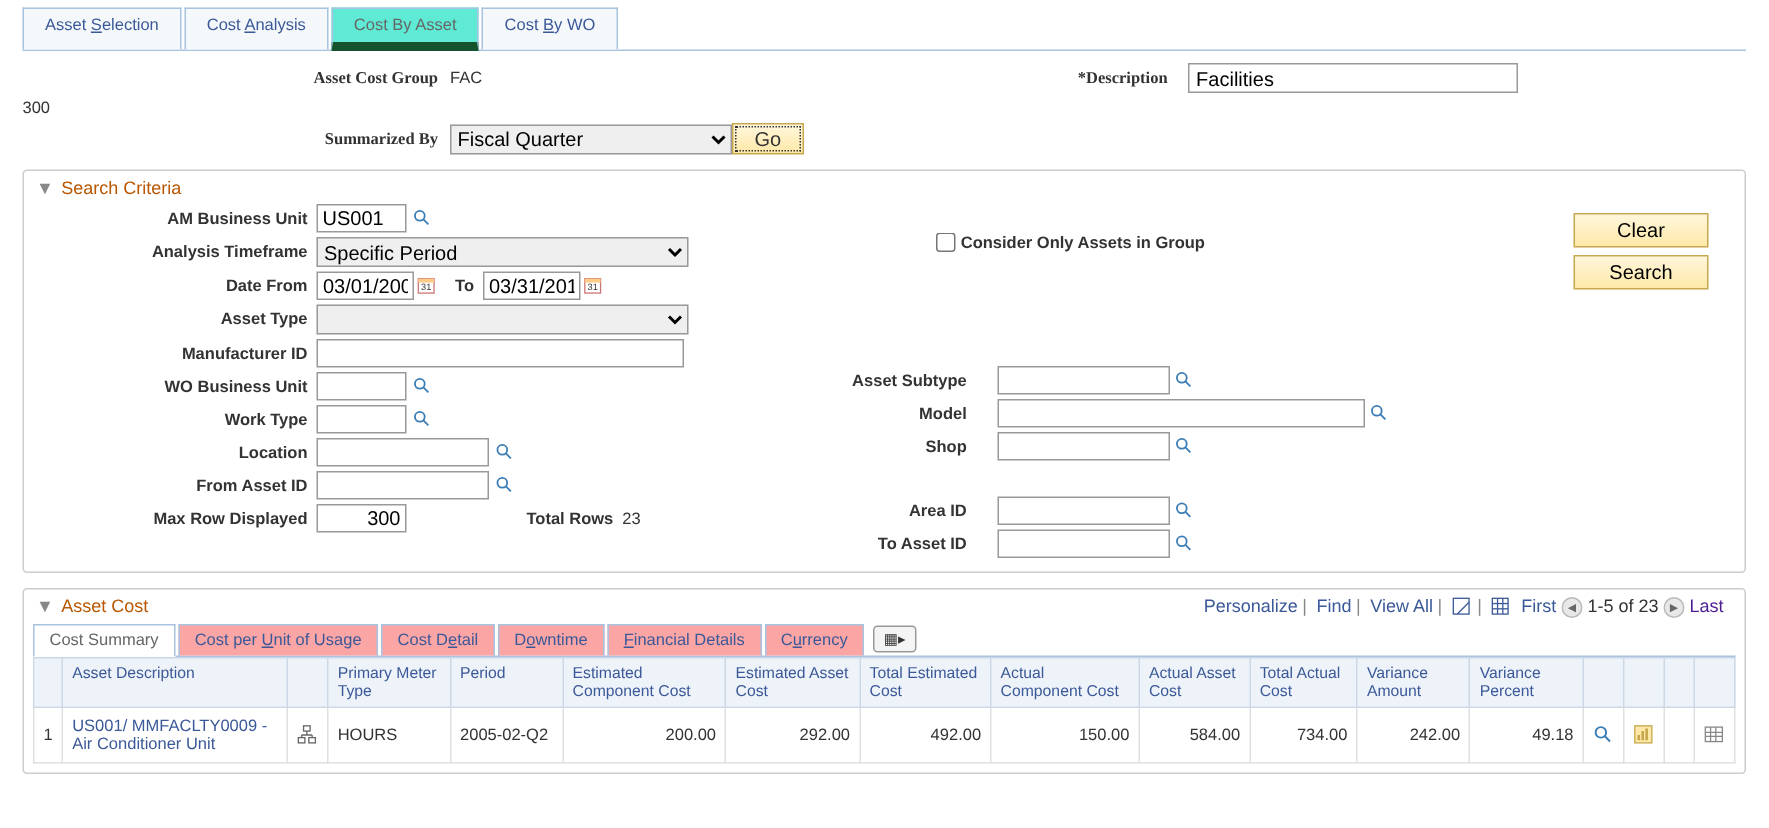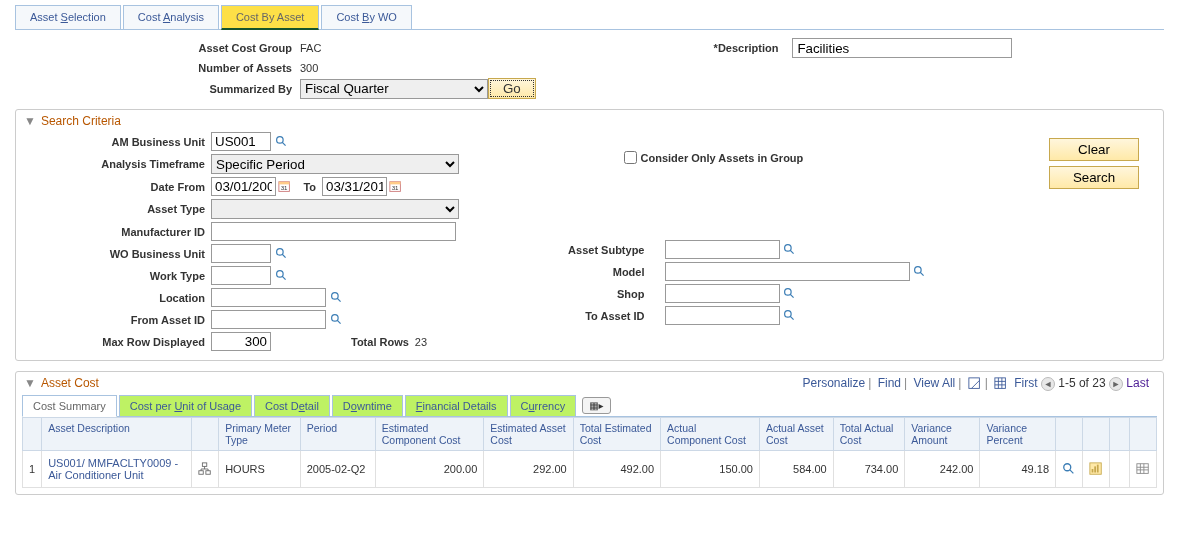--- a/index.html
+++ b/index.html
@@ -1,22 +1,22 @@
 <!DOCTYPE html>
 <html><head>
 <meta charset="utf-8">
 <style>
 * { box-sizing: border-box; }
 body { margin: 0; font-family: Arial, sans-serif; font-size: 11px; color: #333; background: #fff; padding: 5px 15px; }
 .tabs { display: flex; border-bottom: 1px solid #a8c3e0; margin-bottom: 8px; }
 .tab { padding: 5px 14px; border: 1px solid #a8c3e0; border-bottom: none; background: #f5f8fb; color: #3b5998; cursor: pointer; margin-right: 2px; font-size: 11px; }
-.tab.active { background: #fde047; color: #666; border-bottom: 2px solid #14532d; margin-bottom: -1px; }
+.tab.active { background: #5eead4; color: #666; border-bottom: 6px solid #14532d; margin-bottom: -1px; }
 .tab u { text-decoration: underline; }
 .header-row { display: flex; align-items: center; margin-bottom: 4px; }
-.header-row .lbl { width: 285px; text-align: right; padding-right: 8px; font-weight: bold; }
+.header-row .lbl { width: 285px; text-align: right; padding-right: 8px; font-weight: bold; font-family: Liberation Serif, serif; }
 .header-row .val { }
 .desc-group { display: flex; align-items: center; margin-left: 180px; }
 .desc-group .lbl { font-weight: bold; margin-right: 6px; }
 .desc-group input { width: 220px; height: 20px; border: 1px solid #999; padding: 0 4px; }
 .summarized select { width: 188px; height: 20px; border: 1px solid #999; }
 .go-btn { padding: 2px 14px; background: linear-gradient(#fff6dc, #ffe9a8); border: 1px solid #c7a84e; outline: 1px dotted #333; outline-offset: -3px; color: #333; cursor: pointer; }
 
 .section { border: 1px solid #ccc; margin-top: 10px; border-radius: 3px; padding-bottom: 6px; }
 .section-title { display: flex; align-items: center; padding: 4px 8px; color: #b85700; font-size: 12px; }
 .section-title .tri { color: #888; margin-right: 5px; }
@@ -34,21 +34,21 @@
 .crow .clbl2 { width: 135px; text-align: right; padding-right: 20px; font-weight: bold; white-space: nowrap; }
 .crow input[type=text] { height: 19px; border: 1px solid #999; padding: 0 3px; }
 .crow select { height: 20px; border: 1px solid #999; }
 .mag { display: inline-flex; width: 14px; height: 14px; margin-left: 3px; cursor: pointer; align-items: center; justify-content: center; }
 .mag svg { width: 13px; height: 13px; }
 .cal { display: inline-flex; width: 14px; height: 14px; margin-left: 2px; margin-right: 10px; }
 .ybtn { width: 90px; padding: 3px 0; background: linear-gradient(#fff6dc, #ffe9a8); border: 1px solid #c7a84e; cursor: pointer; margin-bottom: 5px; display: block; }
 .chk { margin-right: 4px; }
 
 .subtabs { display: flex; border-bottom: 1px solid #a8c3e0; margin: 0 6px; align-items: flex-end; }
-.subtab { padding: 4px 10px; border: 1px solid #a8c3e0; border-bottom: none; background: #bef264; color: #3b5998; cursor: pointer; margin-right: 2px; font-size: 11px; }
+.subtab { padding: 4px 10px; border: 1px solid #a8c3e0; border-bottom: none; background: #fca5a5; color: #3b5998; cursor: pointer; margin-right: 2px; font-size: 11px; }
 .subtab.active { background: #fff; color: #666; border-bottom: 1px solid #fff; margin-bottom: -1px; }
 .show-all-ico { padding: 2px 6px; border: 1px solid #999; border-radius: 3px; background: #f4f4f4; margin-left: 4px; margin-bottom: 2px; font-size: 10px; cursor: pointer; }
 
 table.grid { width: calc(100% - 12px); margin: 0 6px; border-collapse: collapse; }
 table.grid th { background: #eef3f9; border: 1px solid #ccd8e6; padding: 4px 6px; text-align: left; color: #3b5998; font-weight: normal; vertical-align: top; font-size: 10.5px; }
 table.grid td { border: 1px solid #e0e0e0; padding: 6px; font-size: 11px; }
 table.grid td.num { text-align: right; }
 table.grid td a { color: #3b5998; text-decoration: none; }
 .ico { width: 14px; height: 14px; display: inline-block; vertical-align: middle; }
 .ico-grid svg, .ico svg { width: 14px; height: 14px; }
@@ -65,21 +65,20 @@
 
 <div class="header-row">
   <span class="lbl">Asset Cost Group</span>
   <span class="val">FAC</span>
   <div class="desc-group">
     <span class="lbl">*Description</span>
     <input type="text" value="Facilities" style="">
   </div>
 </div>
 <div class="header-row">
-  <span class="lbl">Number of Assets</span>
   <span class="val">300</span>
 </div>
 <div class="header-row summarized">
   <span class="lbl">Summarized By</span>
   <select><option>Fiscal Quarter</option></select>
   <button class="go-btn">Go</button>
 </div>
 
 <div class="section">
   <div class="section-title">
@@ -200,20 +199,30 @@
         <input type="text" style="width: 245px;" value="">
         <span class="mag">
             <svg viewBox="0 0 16 16">
               <circle cx="6" cy="6" r="4" fill="none" stroke="#3b7db5" stroke-width="1.5"></circle>
               <line x1="9" y1="9" x2="13" y2="13" stroke="#3b7db5" stroke-width="1.5"></line>
             </svg>
           </span>
       </div>
       <div class="crow">
         <span class="clbl2">Shop</span>
+        <input type="text" style="width: 115px;" value="">
+        <span class="mag">
+            <svg viewBox="0 0 16 16">
+              <circle cx="6" cy="6" r="4" fill="none" stroke="#3b7db5" stroke-width="1.5"></circle>
+              <line x1="9" y1="9" x2="13" y2="13" stroke="#3b7db5" stroke-width="1.5"></line>
+            </svg>
+          </span>
+      </div>
+      <div class="crow" style="margin-top:24px">
+        <span class="clbl2">Area ID</span>
         <input type="text" style="width: 115px;" value="">
         <span class="mag">
             <svg viewBox="0 0 16 16">
               <circle cx="6" cy="6" r="4" fill="none" stroke="#3b7db5" stroke-width="1.5"></circle>
               <line x1="9" y1="9" x2="13" y2="13" stroke="#3b7db5" stroke-width="1.5"></line>
             </svg>
           </span>
       </div>
       <div class="crow">
         <span class="clbl2">To Asset ID</span>

